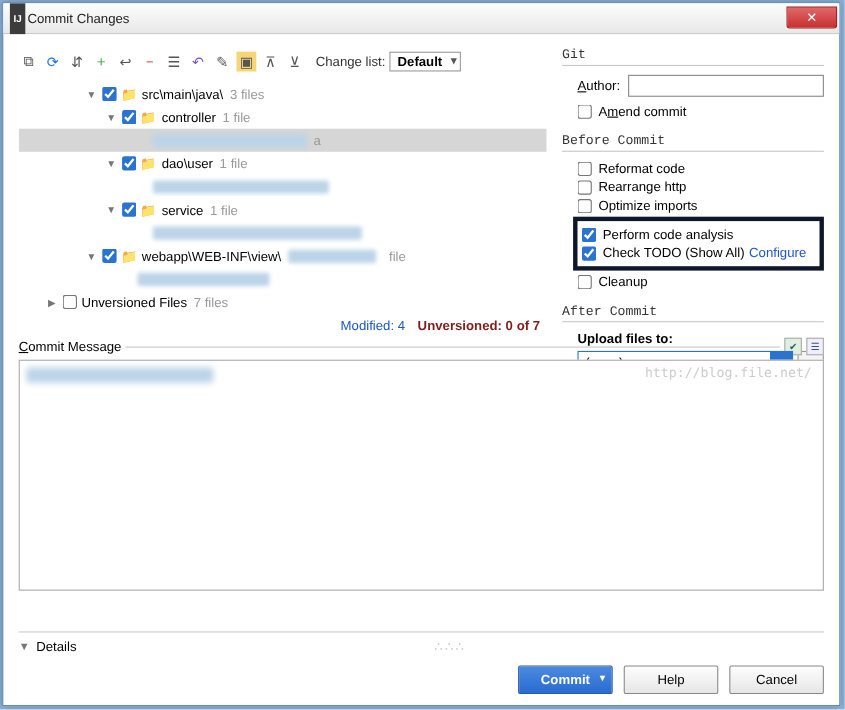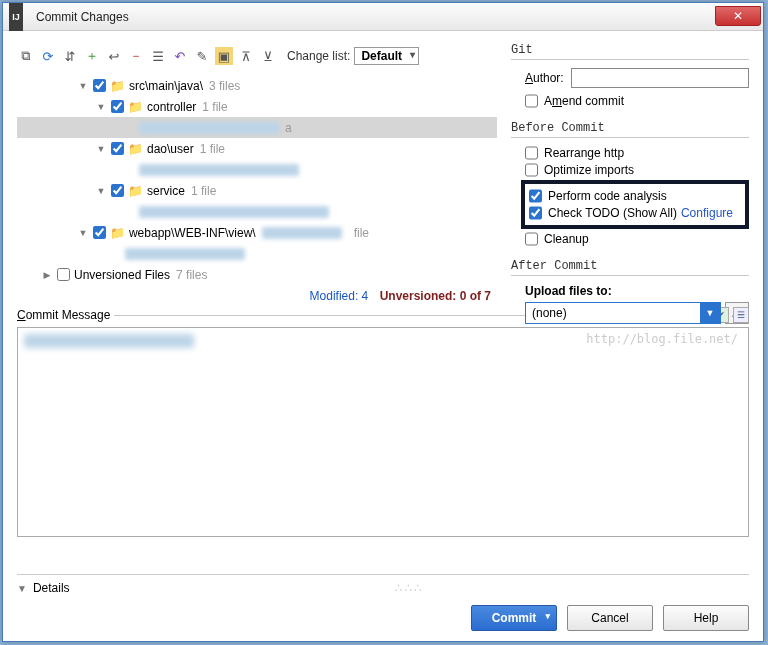--- a/index.html
+++ b/index.html
@@ -1,19 +1,19 @@
 <!DOCTYPE html>
 <html><head>
 <meta charset="utf-8">
 <style>
 * { box-sizing: border-box; margin: 0; padding: 0; font-family: "Segoe UI", Tahoma, sans-serif; font-size: 12px; }
 body { background: #8cb3d9; width: 768px; height: 645px; overflow: hidden; }
 .window { width: 762px; height: 640px; margin: 2px; background: #fff; border: 1px solid #4a7db8; box-shadow: 0 0 6px rgba(0,0,0,.3); }
 .titlebar { height: 28px; background: linear-gradient(#fdfdfd,#e8e8e8); border-bottom: 1px solid #ccc; display: flex; align-items: center; padding-left: 6px; }
-.titlebar .icon { width: 14px; height: 28px; background: #3c3c3c; margin-right: 13px; display: flex; align-items: center; justify-content: center; color:#fff; font-size:9px; font-weight:bold;}
+.titlebar .icon { width: 14px; height: 28px; background: #3c3c3c; margin-right: 2px; display: flex; align-items: center; justify-content: center; color:#fff; font-size:9px; font-weight:bold;}
 .titlebar .title { flex: 1; color: #222; }
 .closebtn { width: 46px; height: 20px; background: linear-gradient(#e06868,#c83030); color: #fff; display: flex; align-items: center; justify-content: center; margin-right: 2px; border: 1px solid #a52020; border-radius: 0 0 3px 3px; margin-top:-1px;}
 .dialog-body { padding: 12px 14px 10px 14px; height: calc(100% - 28px); display: flex; flex-direction: column; }
 .toprow { display: flex; align-items: flex-start; gap: 14px; height: 264px;}
 .leftcol { flex: 1; min-width: 0; display:flex; flex-direction:column;}
 .toolbar { display: flex; align-items: center; gap: 4px; height: 26px; margin-bottom: 6px; }
 .tbtn { width: 18px; height: 18px; display: flex; align-items: center; justify-content: center; color: #555; cursor: pointer; font-size: 13px;}
 .changelist-lbl { margin-left: 6px; color: #333; }
 .changelist-dd { border: 1px solid #999; background: #fff; padding: 1px 16px 1px 6px; font-weight: bold; position: relative; }
 .changelist-dd::after { content: "▾"; position: absolute; right: 3px; color: #555; font-size: 10px; }
@@ -32,21 +32,21 @@
 .commit-head .sp { flex:1; border-bottom:1px solid #c8c8c8; margin-left:4px;}
 .msgbox { border: 1px solid #aaa; height: 210px; margin-top:4px; padding: 6px; background: #fff; position:relative;}
 .msgbox .blur2 { width:170px; height:14px; background:#bcd4e8; filter:blur(3px); border-radius:2px;}
 .wm { position:absolute; right:10px; top:4px; color:#ccc; font-family:monospace;}
 .rightcol { width: 238px; }
 fieldset { border: none; margin-bottom: 10px; }
 .grp-title { color: #333; border-bottom: 1px solid #c8c8c8; padding-bottom: 2px; margin-bottom: 8px; font-family: Liberation Mono, monospace; }
 .formrow { display: flex; align-items: center; margin-bottom: 6px; padding-left: 14px;}
 .formrow label { width: 46px; }
 .formrow input[type=text] { flex: 1; border: 1px solid #888; height: 20px; padding: 0 3px; }
-.chkrow { display: flex; margin: 3px 0 3px 14px; }
+.chkrow { display: flex; align-items: center; margin: 3px 0 3px 14px; }
 .chkrow input { margin-right: 6px; accent-color:#2a74d0;}
 .redbox { border: 4px solid #0f172a; padding: 2px 0; margin:2px 0 2px 10px;}
 .link { color: #2255cc; margin-left: 4px; cursor: pointer; }
 .dd2 { display:flex; gap:4px; margin:4px 0 6px 14px;}
 .dd2 .sel2 { flex:1; border:1px solid #2a74d0; height:22px; display:flex; align-items:center; padding:0 6px; position:relative; background:#fff;}
 .dd2 .sel2::after { content:"▼"; position:absolute; right:0; top:0; width:20px; height:100%; background:#2a74d0; color:#fff; display:flex; align-items:center; justify-content:center; font-size:9px;}
 .dd2 .dots { width:24px; height:22px; border:1px solid #999; background:#f4f4f4; display:flex; align-items:center; justify-content:center;}
 .details-row { border-top: 1px solid #ccc; margin-top: auto; padding-top: 6px; display:flex; align-items:center;}
 .details-row .tw2 { color:#777; font-size:10px; margin-right:6px; cursor:pointer;}
 .grip { flex:1; text-align:center; color:#ccc; letter-spacing:2px;}
@@ -168,20 +168,24 @@
             <input type="checkbox" style="">
             <span>A<span class="u">m</span>end commit</span>
           </div>
         </fieldset>
 
         <fieldset>
           <div class="grp-title">Before Commit</div>
           <div id="before-items">
               <div class="chkrow">
                 <input type="checkbox" style="">
+                <span>Reformat code</span>
+              </div>
+              <div class="chkrow">
+                <input type="checkbox" style="">
                 <span>Rearrange http</span>
               </div>
               <div class="chkrow">
                 <input type="checkbox" style="">
                 <span>Optimize imports</span>
               </div>
               <div class="redbox">
                 <div class="chkrow" style="margin-left: 4px;">
                   <input type="checkbox" checked="" style="">
                   <span>Perform code analysis</span>
@@ -228,17 +232,17 @@
     </div>
 
     <div class="details-row">
       <span class="tw2">▼</span>
       <span>Details</span>
       <span class="grip">∴∴∴</span>
     </div>
 
     <div class="btnrow">
       <button class="btn primary">Commit</button>
+      <button class="btn">Help</button>
       <button class="btn">Cancel</button>
-      <button class="btn">Help</button>
     </div>
   </div>
 </div>
 
 </body></html>

